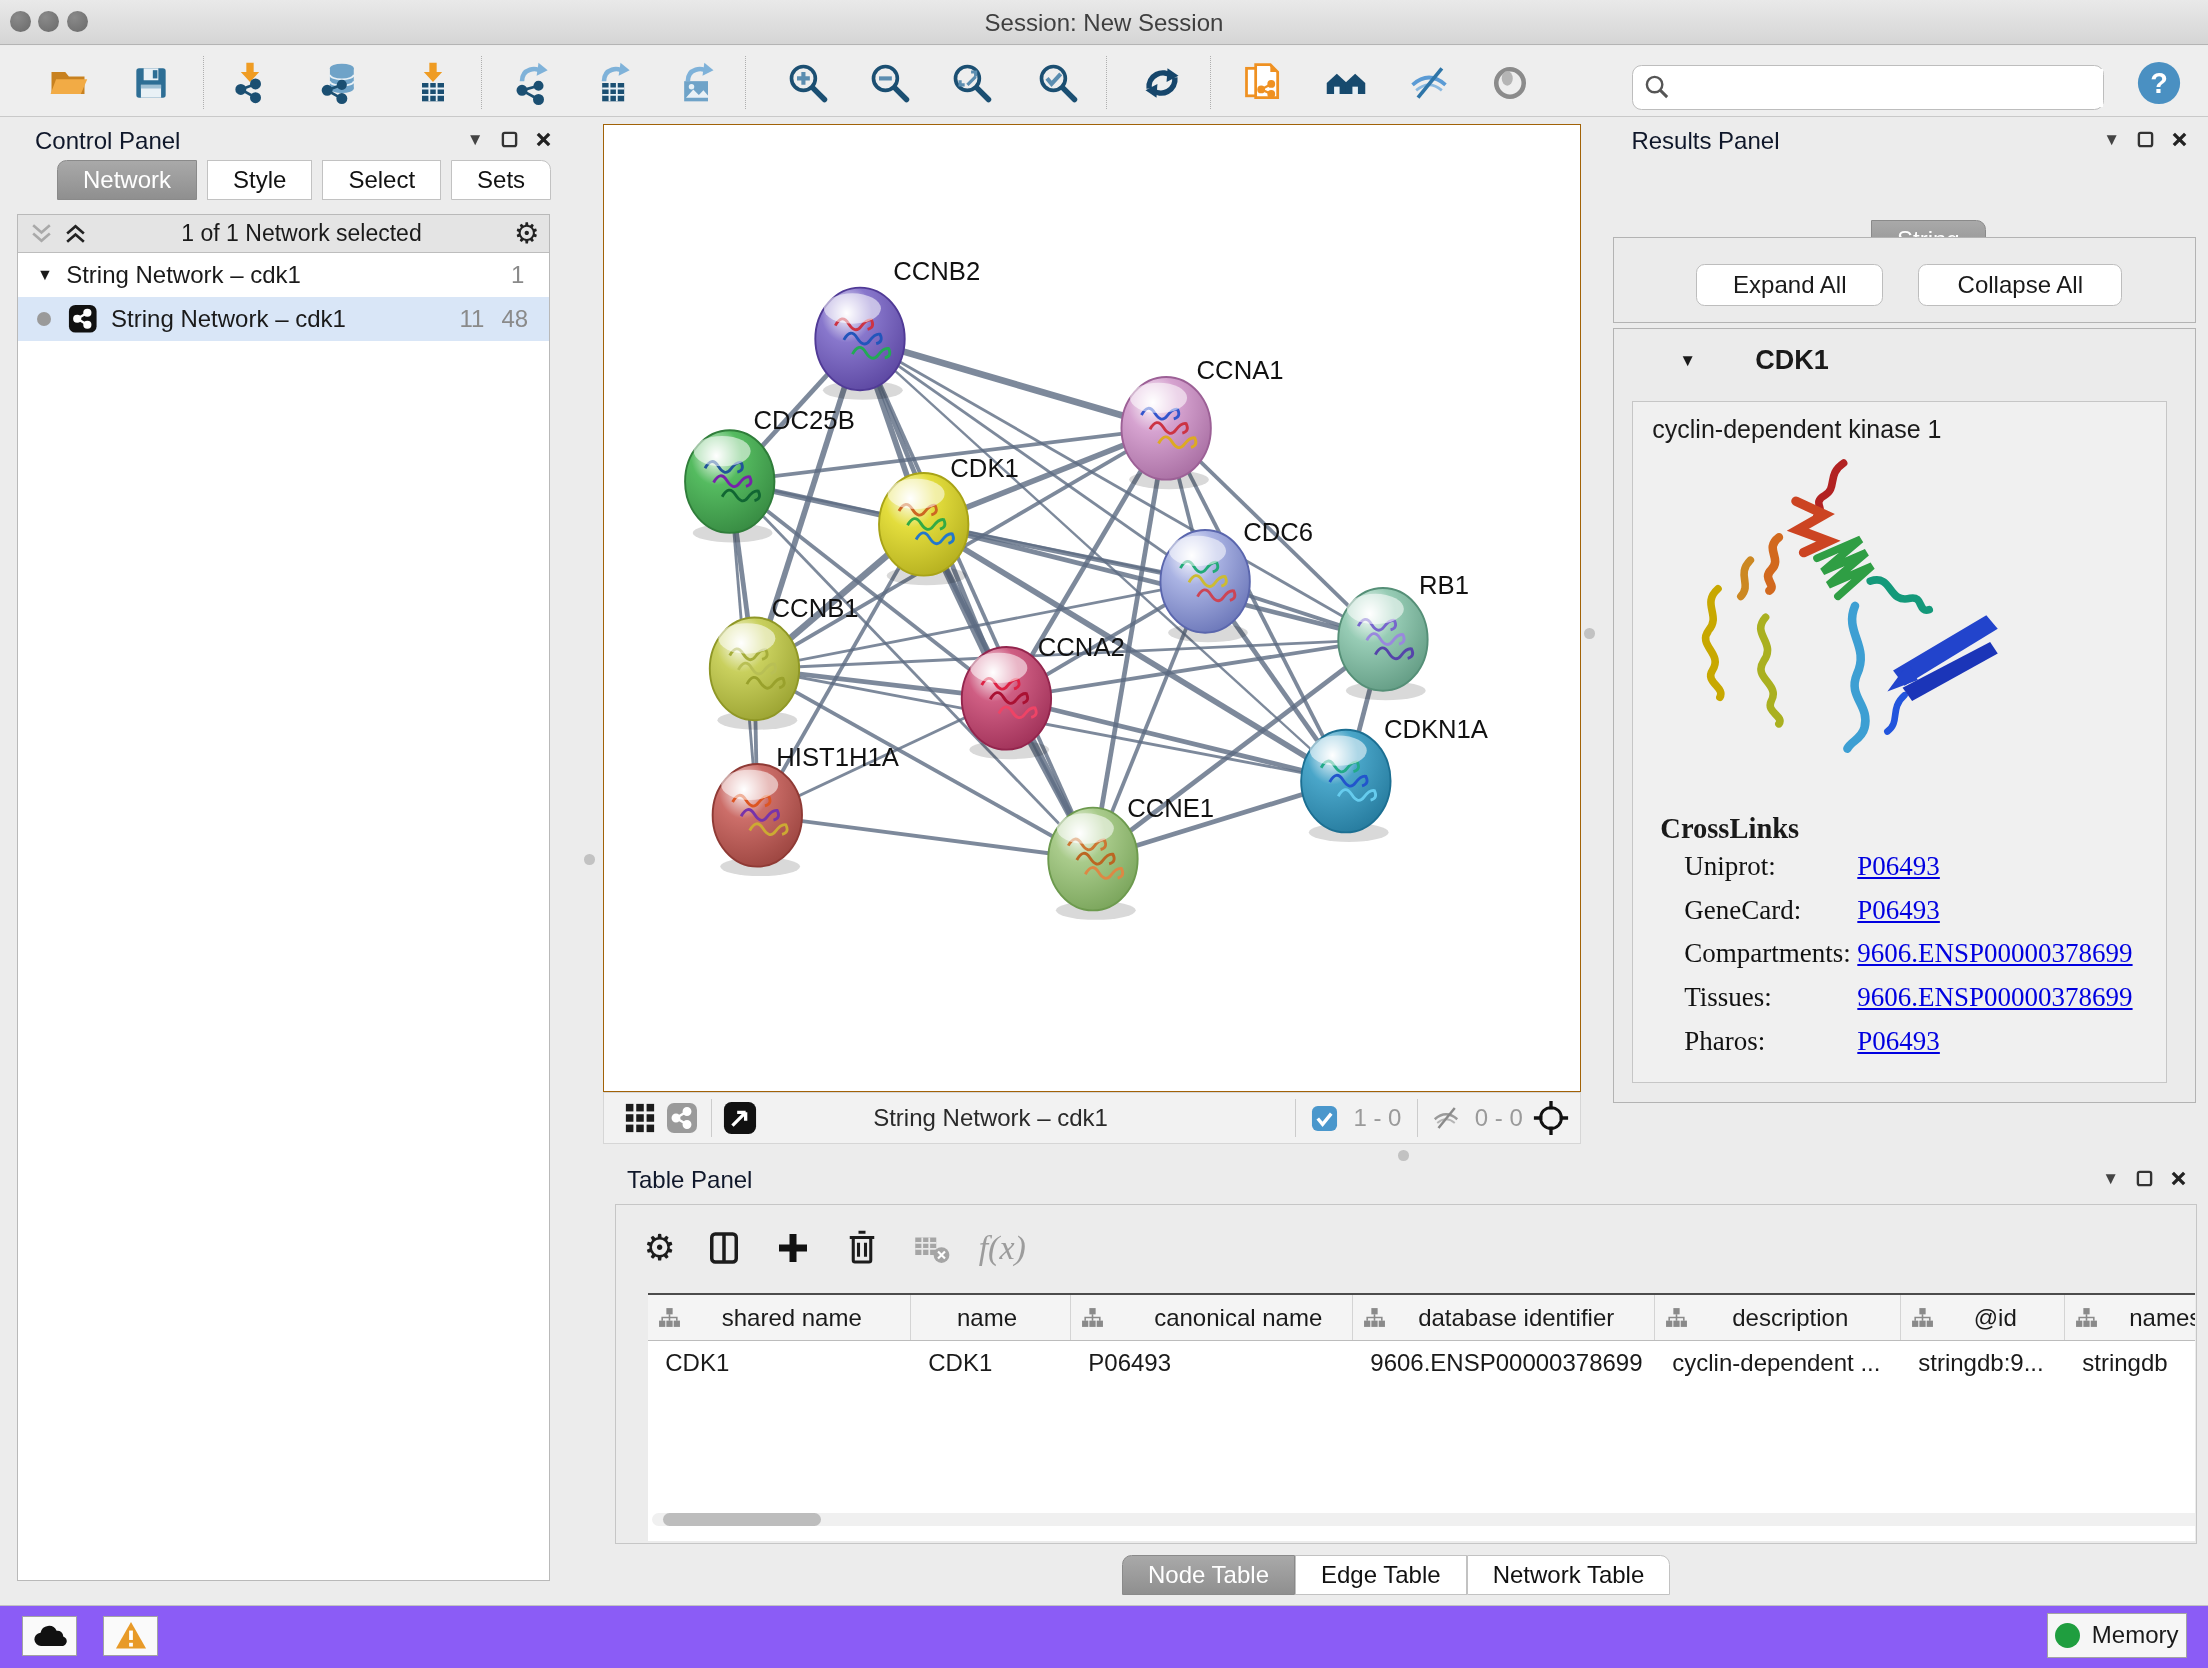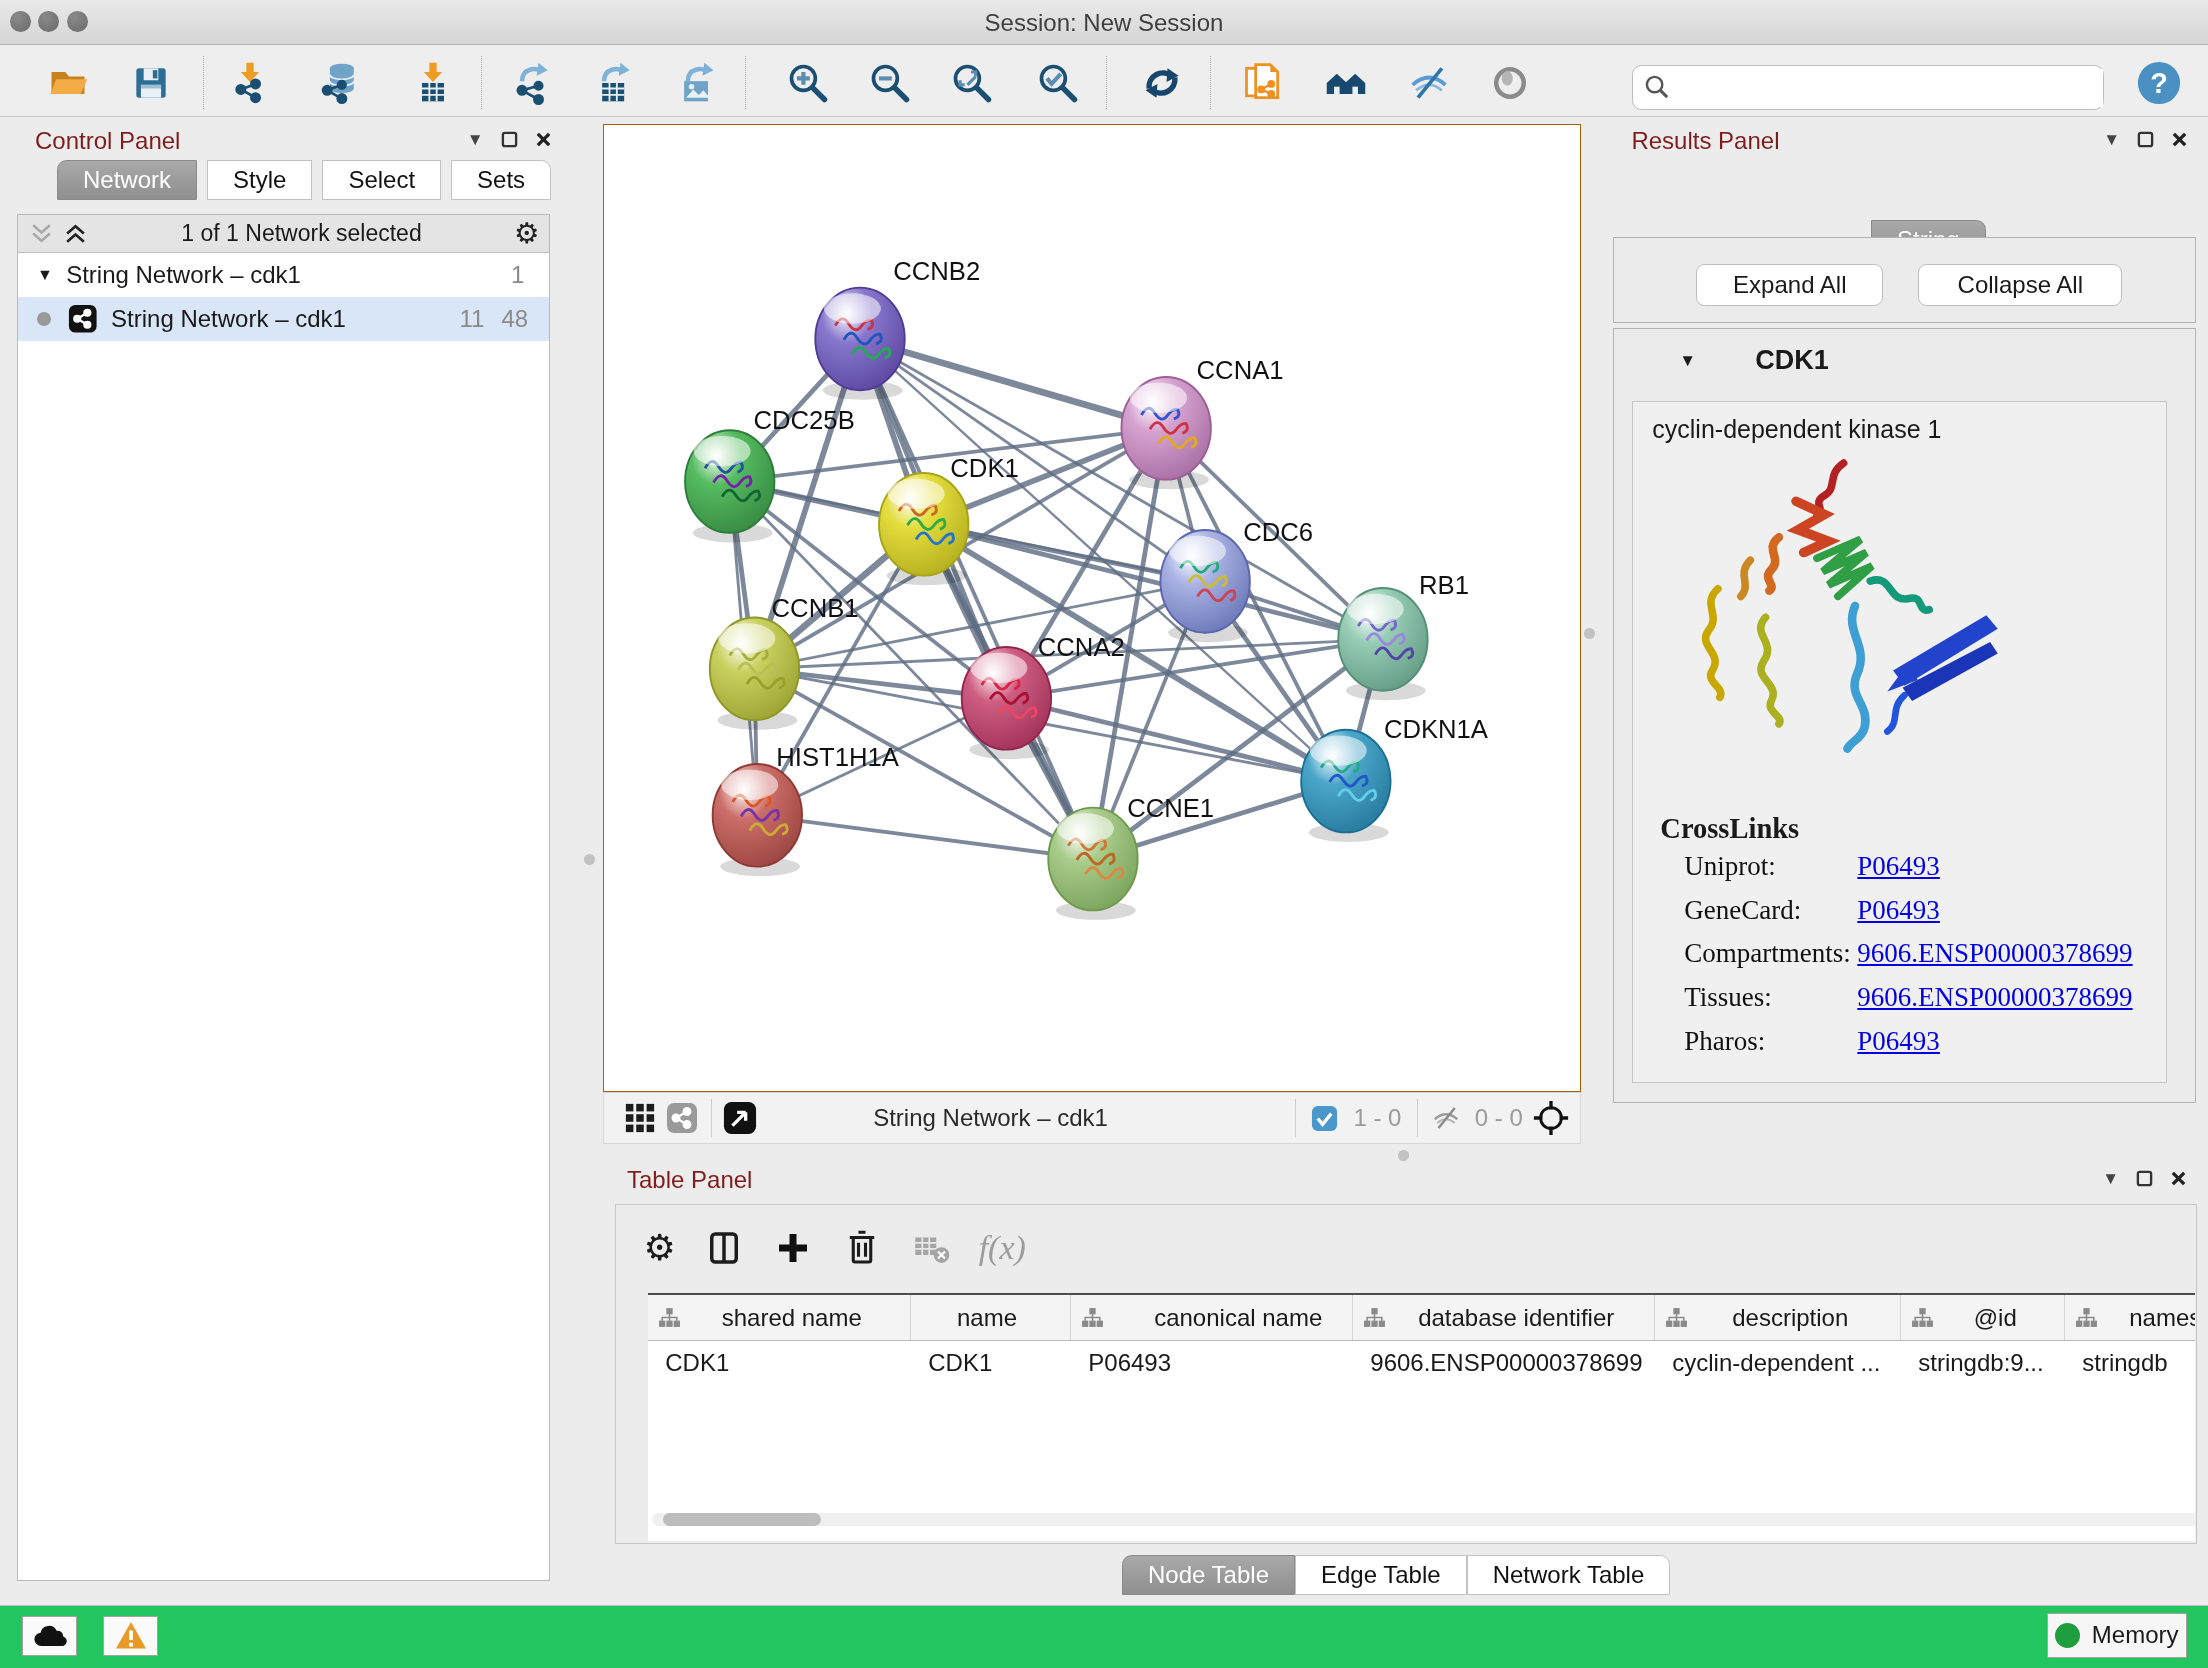--- a/index.html
+++ b/index.html
@@ -21,21 +21,21 @@
     align-items:center; justify-content:center; }
   .tsep { position:absolute; top:9.5px; width:0; height:53px;
     border-left:1.9px dotted #aeaeae; }
   #search-box { position:absolute; left:1632px; top:19px; width:472px; height:45px;
     background:#ffffff; border:1.9px solid #bdbdbd; border-radius:9.5px;
     display:flex; align-items:center; padding-left:11.4px; }
   #search-input { border:none; outline:none; flex:1; font-size:23px; height:38px;
     font-family:"Liberation Sans",sans-serif; }
 
   
-  .panel-title { font-size:24px; color:#7f1d1d;text-align:center; }
+  .panel-title { font-size:24px; color:#0f172a;text-align:center; }
   .panel-ctrls { display:flex; align-items:center; gap:17px; }
   .tab { height:40px; padding:0 25px; background:#ffffff; border:1px solid #c2c2c2;
     font-size:24px; display:flex; align-items:center; justify-content:center; color:#111; }
   .tab.sel { background:linear-gradient(#a9a9a9,#8f8f8f); color:#ffffff; border-color:#8a8a8a; }
   .tabgrp { display:flex; }
   .tabgrp .tab:first-child { border-radius:9.5px 9.5px 0 0; border-top-left-radius:9.5px; border-radius:9.5px 0 0 9.5px; }
   .tabgrp .tab:last-child { border-radius:0 9.5px 9.5px 0; }
   .tabgrp.toptabs .tab:first-child { border-radius:9.5px 0 0 0; }
   .tabgrp.toptabs .tab:last-child { border-radius:0 9.5px 0 0; }
 
@@ -104,21 +104,21 @@
   .drow { display:flex; height:44px; }
   .dcell { font-size:24px; display:flex; align-items:center; padding-left:17px; }
   #hscroll { position:absolute; left:3.8px; bottom:15px; width:1565px; height:13.3px;
     background:#f0f0f0; border-radius:6.7px; }
   #hthumb { position:absolute; left:11.4px; top:0; width:158px; height:13.3px;
     background:#bdbdbd; border-radius:6.7px; }
   #tp-tabs { position:absolute; left:519px; top:389px; }
 
   
   #statusbar { position:absolute; left:0; top:1605px; width:2208px; height:63px;
-    background:#22c55e; border-top:1px solid #c2c2c2; }
+    background:#8b5cf6; border-top:1px solid #c2c2c2; }
   .sbtn { position:absolute; top:9.5px; height:40px; border:1.9px solid #a3a3a3;
     background:#fafafa; display:flex; align-items:center; justify-content:center; }
   #memory-btn { position:absolute; right:21px; top:6.7px; height:45px; width:140px;
     border:1.9px solid #a3a3a3; background:#f6f6f6; display:flex; align-items:center;
     justify-content:center; gap:11.4px; font-size:24px; }
   #mem-dot { width:25px; height:25px; border-radius:50%; background:#1f9e3f; }
 
   .splitdot { position:absolute; width:10.5px; height:10.5px; border-radius:50%; background:#c2c2c2; }
   svg text { font-family:"Liberation Sans",sans-serif; }
 </style>

